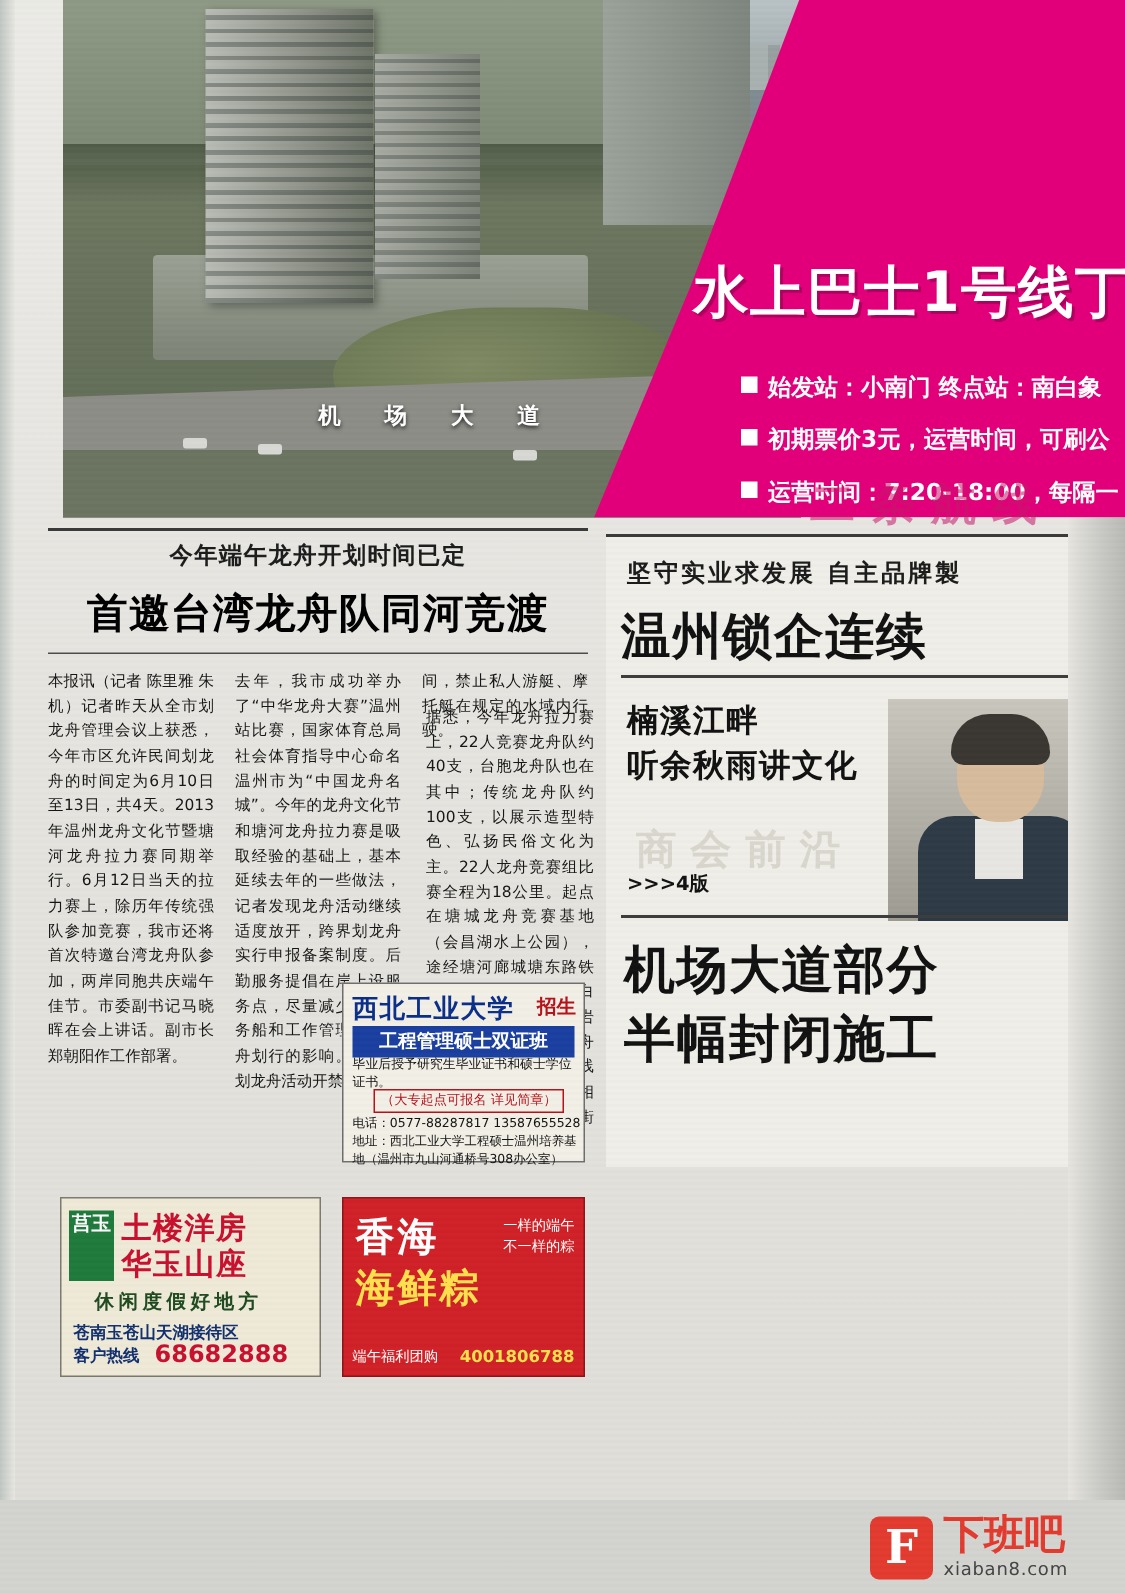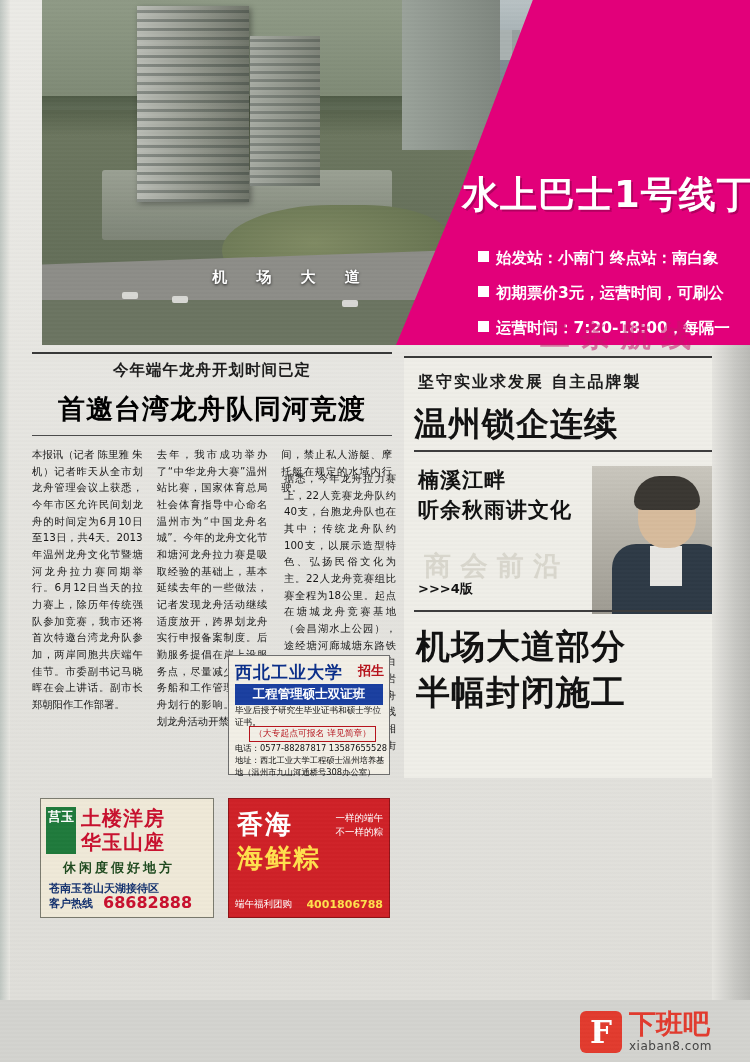--- a/index.html
+++ b/index.html
@@ -109,21 +109,21 @@
     z-index:2;
   }
   .banner-title{
     position:absolute;left:462px;top:170px;z-index:3;
     color:#ffffff;font-weight:bold;font-size:37px;letter-spacing:1px;
     text-shadow:2px 2px 0 rgba(0,0,0,.22);
     white-space:nowrap;
   }
   .bullets{position:absolute;left:438px;top:232px;z-index:3;}
   .bullets li{
-    list-style:none;color:#fff;font-size:15.5px;margin:0 0 14px 0;
+    list-style:none;color:#fff;font-size:15.5px;margin:0 0 14px 16px;
     white-space:nowrap;font-weight:bold;
   }
   .bullets li:before{
     content:"";display:inline-block;width:11px;height:11px;background:#fff;
     margin-right:7px;vertical-align:1px;
   }
   .ghost-text{
     position:absolute;left:540px;top:316px;z-index:3;
     color:#c6186d;font-size:30px;font-weight:bold;white-space:nowrap;opacity:.55;text-align:right;
   }

